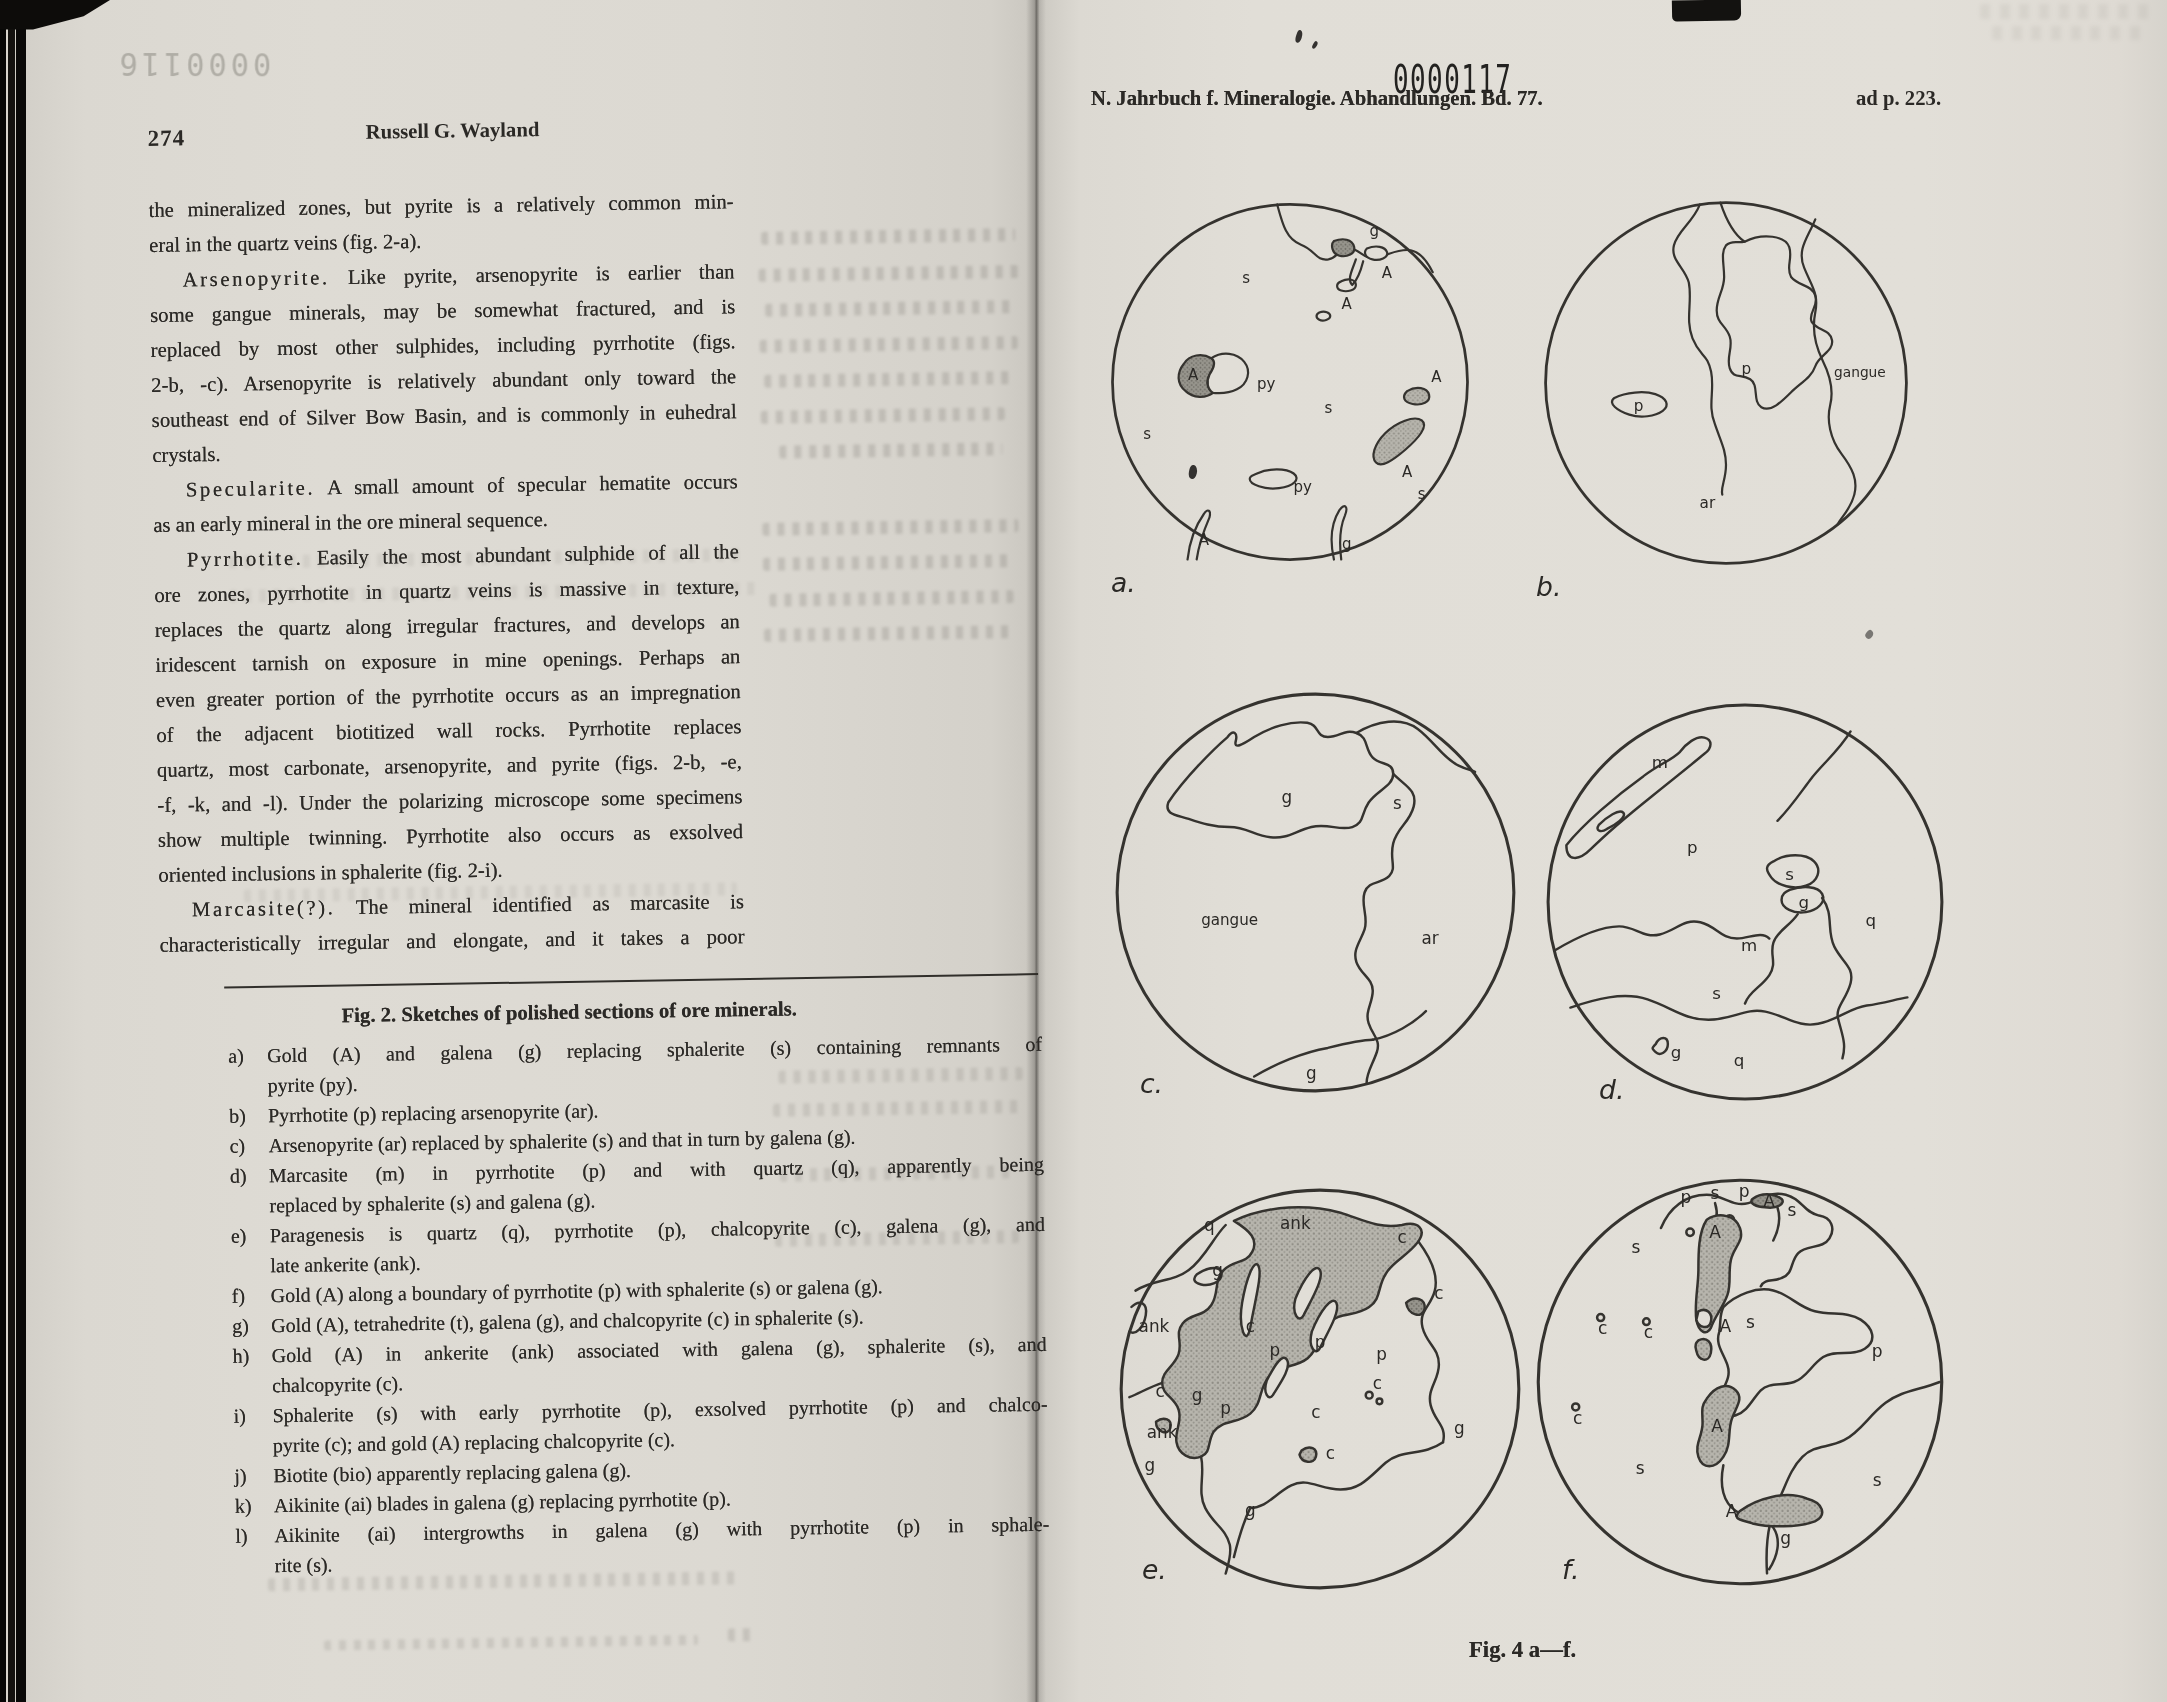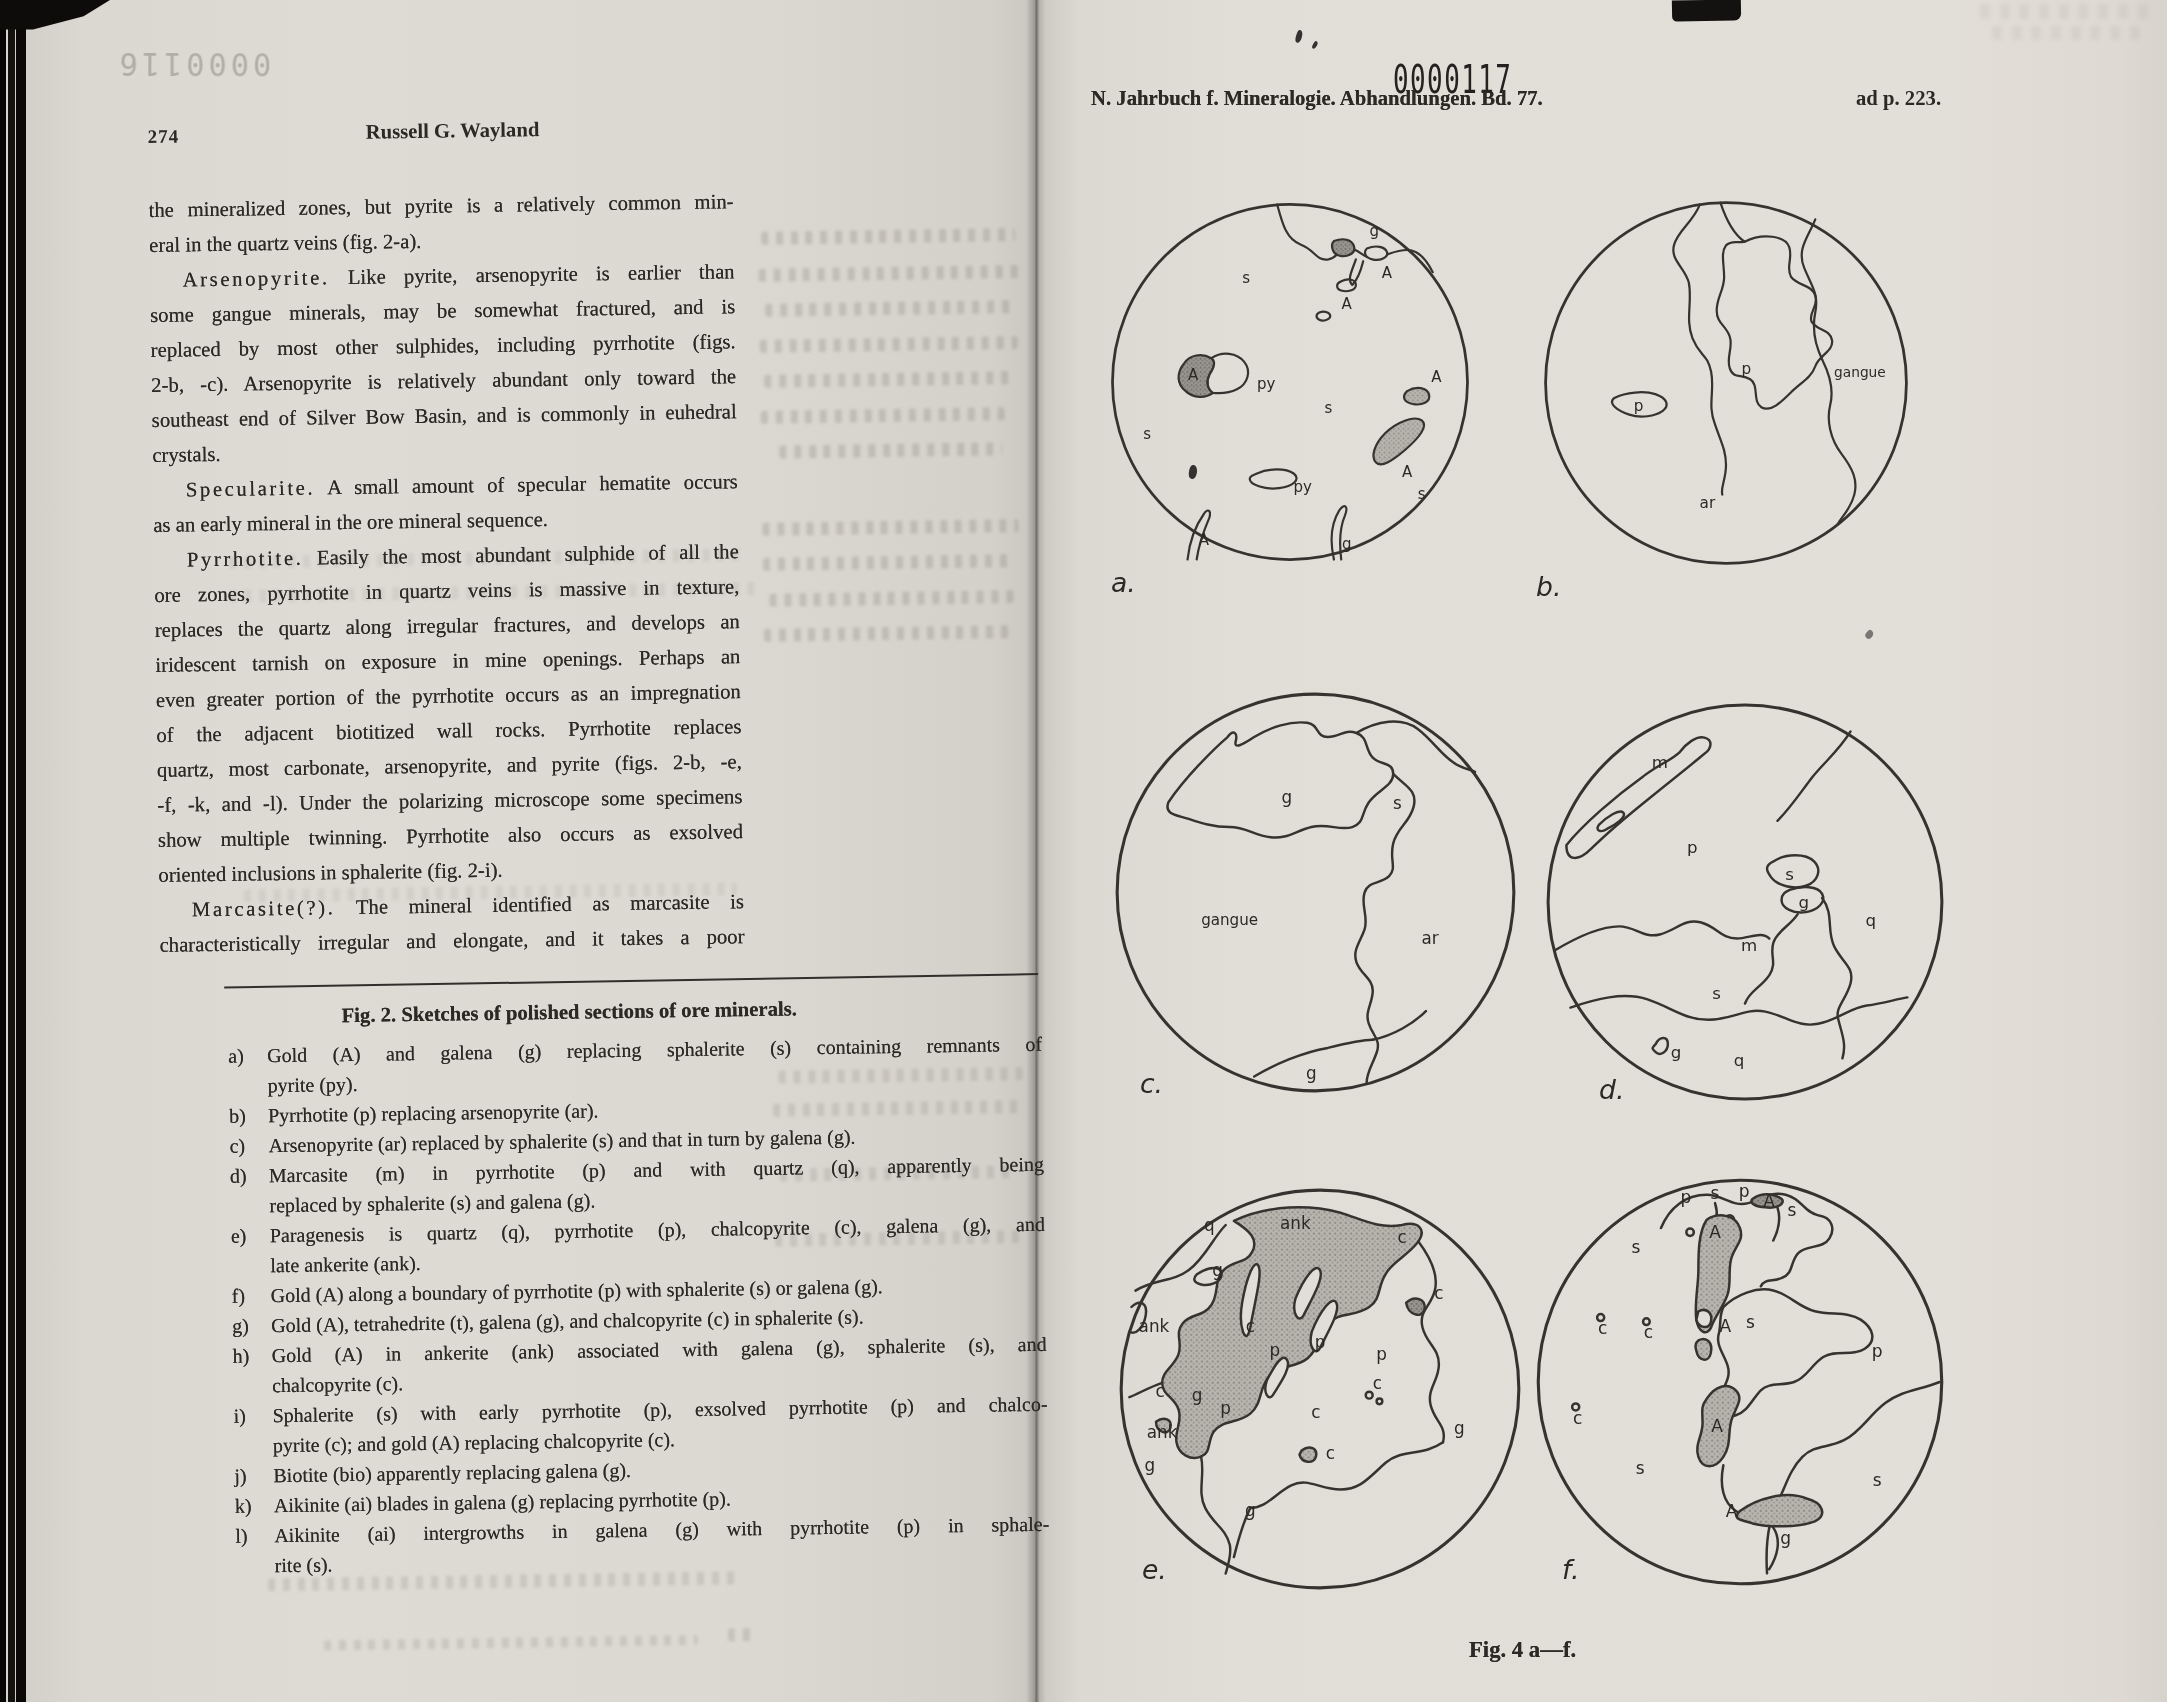--- a/index.html
+++ b/index.html
@@ -14,21 +14,21 @@
     border-radius:0 0 6.9px 4.9px;transform:rotate(-1deg);}
   .page-left{position:absolute;left:25.6px;top:0;width:1011px;height:1702px;
     background:linear-gradient(90deg,#d3d0c9 0,#dbd8d1 59px,#dedbd4 296px,#dcd9d2 690px,#d4d1ca 965px,#c9c6bf 1011px);}
   .page-right{position:absolute;left:1036px;top:0;width:1131px;height:1702px;
     background:linear-gradient(90deg,#cbc8c1 0,#dcd9d2 44px,#e1ded7 217px,#e2dfd8 887px,#dedad3 1084px,#d6d3cc 1131px);}
   .gutter{position:absolute;left:1026px;top:0;width:19.7px;height:100%;
     background:linear-gradient(90deg,rgba(60,58,54,0),rgba(60,58,54,.30) 42%,rgba(38,36,33,.55) 52%,rgba(60,58,54,.15) 68%,rgba(60,58,54,0));}
   
   .lp{position:absolute;left:25.6px;top:0;width:1011px;height:1702px;
       transform:rotate(-0.85deg);transform-origin:118px 167px;}
-  .pgnum{position:absolute;left:122px;top:126px;font-size:19px;font-weight:700;letter-spacing:1px;}
+  .pgnum{position:absolute;left:122px;top:126px;font-size:23px;font-weight:700;letter-spacing:1px;}
   .runhead{position:absolute;left:215px;top:124px;width:424px;text-align:center;font-size:20.7px;font-weight:700;}
   .ghost-stamp{position:absolute;left:91px;top:47px;font-family:"DejaVu Sans Mono",monospace;
       font-size:30.5px;letter-spacing:3.9px;color:#8d8b83;opacity:.55;filter:blur(0.7px);
       transform:rotate(181deg) scaleY(1.05);}
   .body-text{position:absolute;left:122px;top:193px;width:585px;font-size:20.7px;line-height:35px;
       text-shadow:0 0 0.5px rgba(40,38,34,.85);}
   .bl{text-align:justify;text-align-last:justify;}
   .bl.last{text-align-last:auto;}
   .ph{letter-spacing:2.6px;}
   .rule{position:absolute;left:186px;top:987px;width:814px;height:2.4px;background:#312f2b;transform:rotate(-.1deg);}

